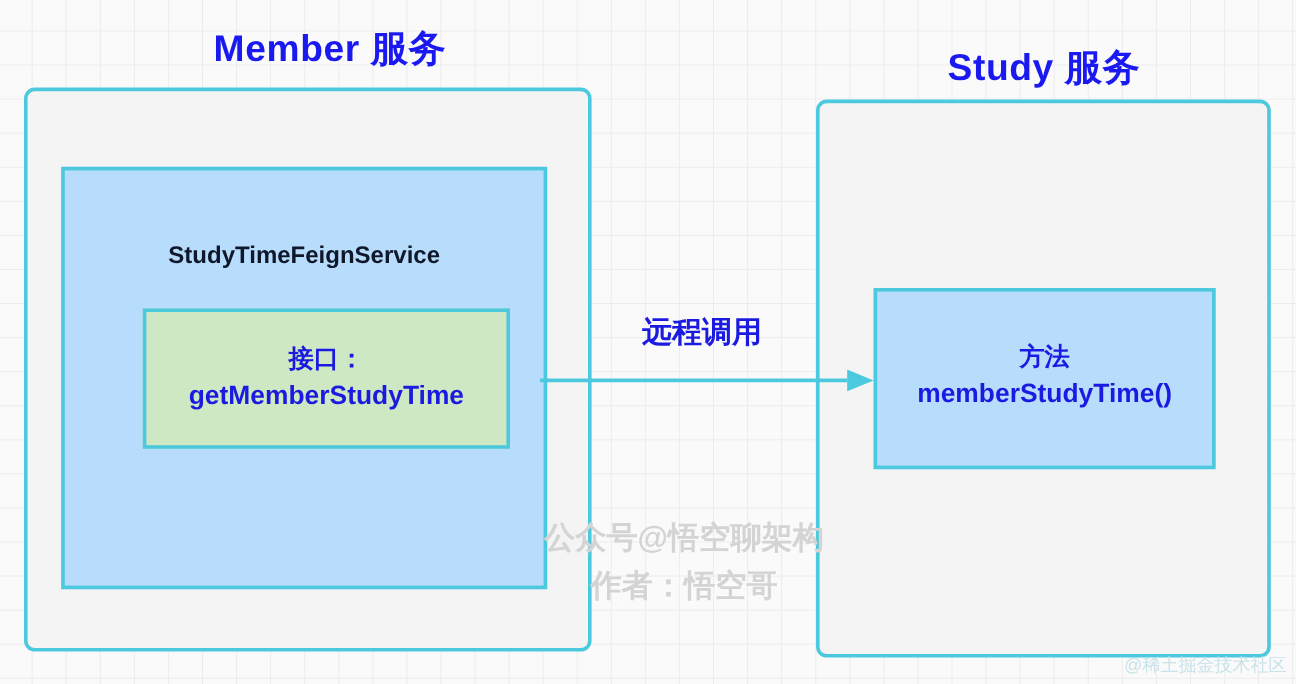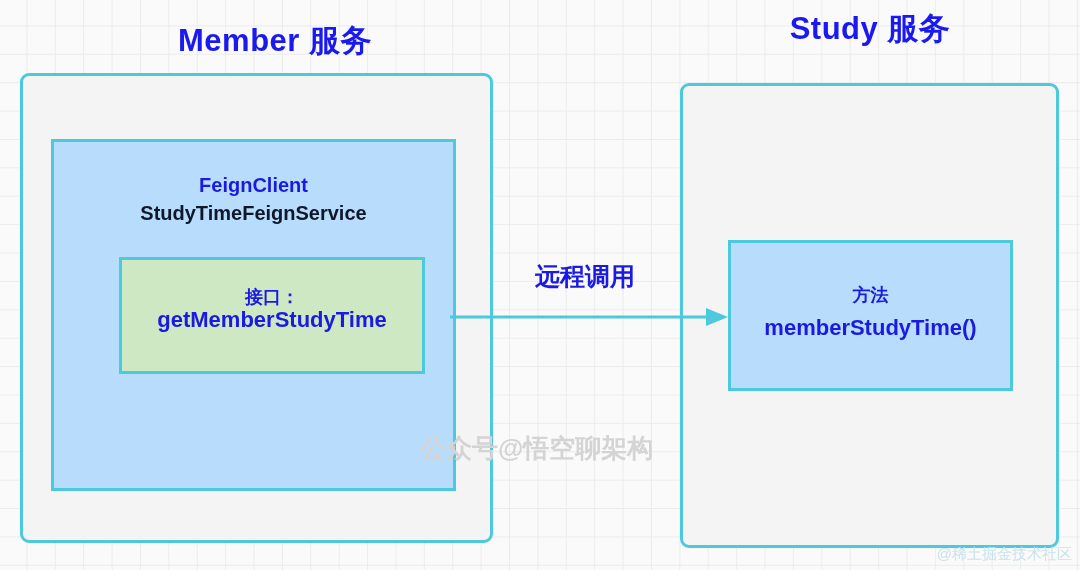--- a/index.html
+++ b/index.html
@@ -25,21 +25,21 @@
   .svc-title {
     position: absolute;
     font-size: 31px;
     font-weight: bold;
     color: #1a1af0;
     letter-spacing: 0.5px;
     white-space: nowrap;
     text-align: center;
   }
   #title-member { left: 160px; top: 20px; width: 230px; }
-  #title-study  { left: 770px; top: 8px; width: 200px; }
+  #title-study  { left: 770px; top: 36px; width: 200px; }
 
   
   .outer-box {
     position: absolute;
     background: #f4f4f4;
     border: 3px solid #4cc9dd;
     border-radius: 9px;
     box-sizing: border-box;
   }
   #member-outer { left: 20px;  top: 73px; width: 473px; height: 470px; }
@@ -78,31 +78,31 @@
     font-weight: bold;
     color: #1a1ae0;
   }
   .feign-service {
     top: 60px;
     font-size: 20px;
     font-weight: bold;
     color: #0f172a;
   }
   .box-line-1 {
-    font-size: 18px;
+    font-size: 21px;
     font-weight: bold;
     color: #1a1ae0;
   }
   .box-line-2 {
     font-size: 22px;
     font-weight: bold;
     color: #1a1ae0;
   }
   #iface-l1 { top: 25px; }
-  #iface-l2 { top: 47px; }
+  #iface-l2 { top: 57px; }
   #method-l1 { top: 40px; }
   #method-l2 { top: 72px; }
 
   
   #arrow-svg {
     position: absolute;
     left: 450px; top: 302px;
     width: 280px; height: 30px;
   }
   #arrow-label {
@@ -114,20 +114,21 @@
     font-weight: bold;
     color: #1a1ae0;
     white-space: nowrap;
   }
 
   
   #watermark-center {
     position: absolute;
     left: 420px; top: 428px;
     width: 300px;
+    text-align: center;
     color: #d4d4d4;
     font-size: 26px;
     font-weight: bold;
     line-height: 40px;
     pointer-events: none;
   }
   #watermark-corner {
     position: absolute;
     right: 8px; bottom: 6px;
     color: #c9e3ea;
@@ -143,21 +144,20 @@
 <div id="canvas">
 
   <div class="svc-title" id="title-member">Member 服务</div>
 
   <div class="svc-title" id="title-study">Study 服务</div>
 
   <div class="outer-box" id="member-outer">
 
     <div class="inner-blue" id="feign-box" style="left:28px; top:63px;">
 
-      <div class="center-text feign-label">FeignClient</div>
 
       <div class="center-text feign-service">StudyTimeFeignService</div>
 
       <div id="interface-box" style="left:65px; top:115px;">
         <div class="center-text box-line-1" id="iface-l1">接口：</div>
         <div class="center-text box-line-2" id="iface-l2">getMemberStudyTime</div>
       </div>
     </div>
   </div>
 
@@ -171,17 +171,18 @@
 
   <svg id="arrow-svg" viewBox="0 0 280 30">
     <line x1="0" y1="15" x2="256" y2="15" stroke="#4cc9dd" stroke-width="3"></line>
     <polygon points="256,6 278,15 256,24" fill="#4cc9dd"></polygon>
   </svg>
 
   <div id="arrow-label">远程调用</div>
 
   <div id="watermark-center">
     <div>公众号@悟空聊架构</div>
+    <div>作者：悟空哥</div>
   </div>
 
   <div id="watermark-corner">@稀土掘金技术社区</div>
 
 </div>
 
 </body></html>

